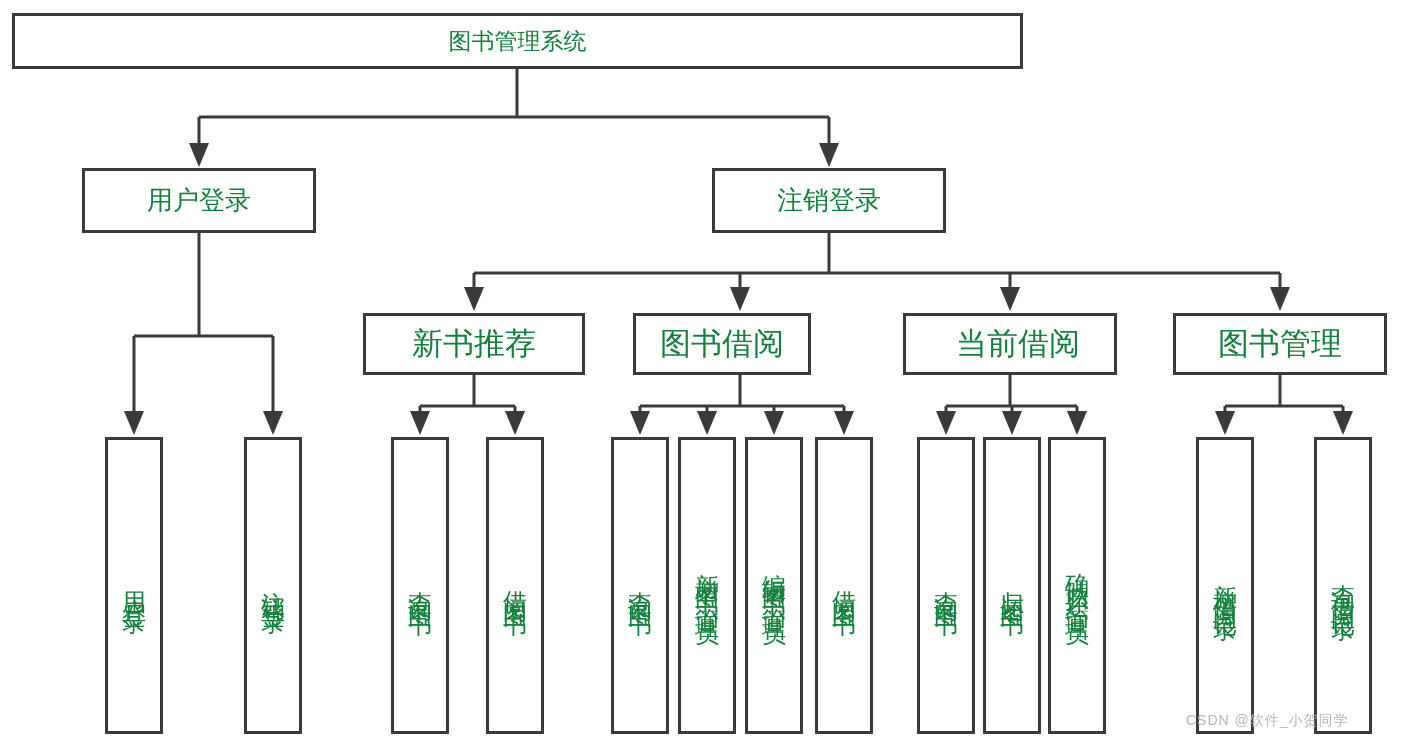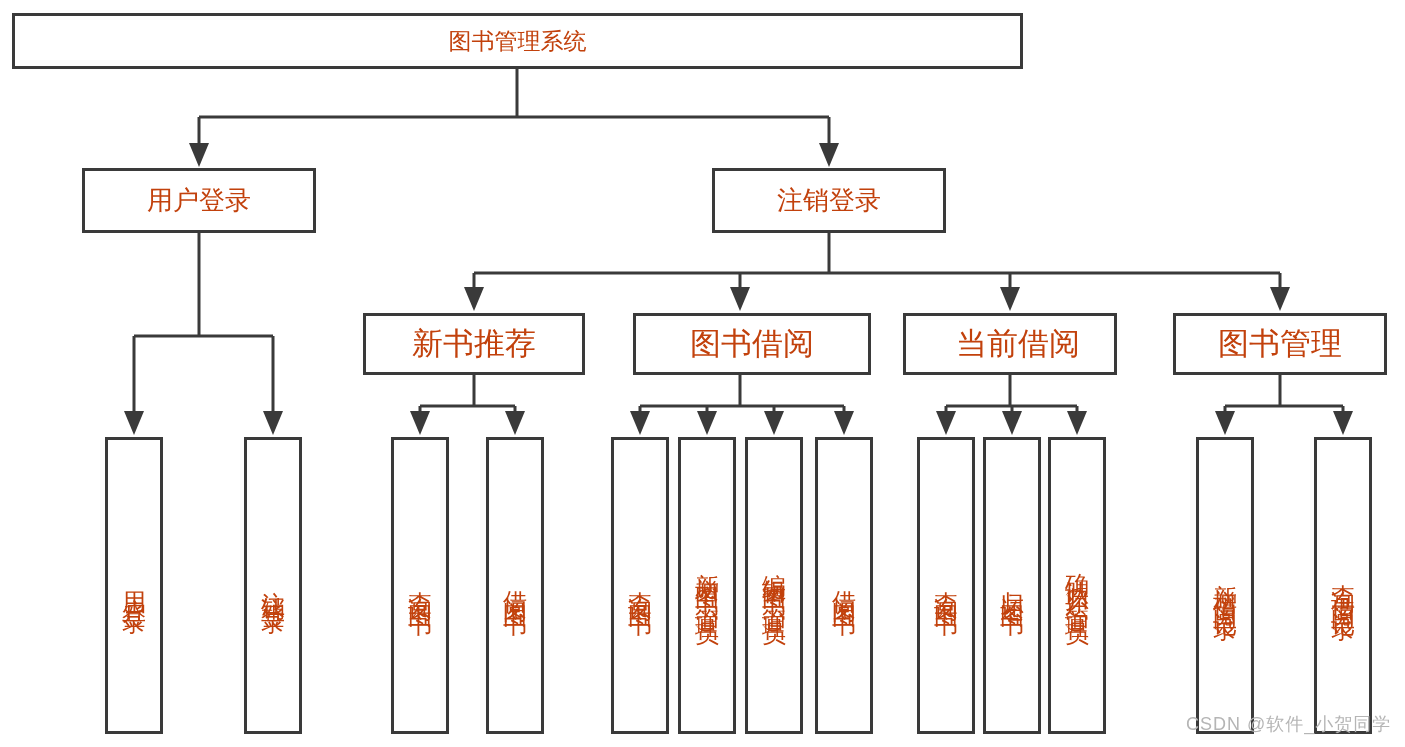--- a/index.html
+++ b/index.html
@@ -18,42 +18,42 @@
   .connectors {
     position: absolute;
     left: 0;
     top: 0;
   }
   .node {
     position: absolute;
     box-sizing: border-box;
     background: #ffffff;
     border: 3px solid #3a3a3a;
-    color: #c2410c;
+    color: #15803d;
     display: flex;
     align-items: center;
     justify-content: center;
     text-align: center;
   }
   .node.root  { font-size: 23px; }
   .node.lvl2  { font-size: 26px; }
   .node.lvl3  { font-size: 31px; }
   .node.leaf  { font-size: 24px; }
   .vtext {
     writing-mode: vertical-rl;
     text-orientation: mixed;
     letter-spacing: 7px;
     line-height: 1;
     max-height: 285px;
   }
   .watermark {
     position: absolute;
     left: 1186px;
     top: 712px;
-    font-size: 18px;
+    font-size: 14px;
     color: #b5b5b5;
     letter-spacing: 1px;
     white-space: nowrap;
     z-index: 5;
   }
 </style>
 </head>
 <body>
 
 <div class="canvas">
@@ -100,21 +100,21 @@
       <polygon points="1333,411 1353,411 1343,435"></polygon>
     </g>
   </svg>
 
   <div class="node root" style="left:12px; top:13px; width:1011px; height:56px;">图书管理系统</div>
 
   <div class="node lvl2" style="left:82px; top:168px; width:234px; height:65px;">用户登录</div>
   <div class="node lvl2" style="left:712px; top:168px; width:234px; height:65px;">注销登录</div>
 
   <div class="node lvl3" style="left:363px; top:313px; width:222px; height:62px;">新书推荐</div>
-  <div class="node lvl3" style="left:633px; top:313px; width:238px; height:62px;">图书借阅</div>
+  <div class="node lvl3" style="left:633px; top:313px; width:178px; height:62px;">图书借阅</div>
   <div class="node lvl3" style="left:903px; top:313px; width:214px; height:62px;padding-left:16px;">当前借阅</div>
   <div class="node lvl3" style="left:1173px; top:313px; width:214px; height:62px;">图书管理</div>
 
   <div class="node leaf" style="left:105px; top:437px; width:58px; height:297px;">
     <span class="vtext">用户登录</span>
     </div>
   <div class="node leaf" style="left:244px; top:437px; width:58px; height:297px;">
     <span class="vtext">注销登录</span>
     </div>
 

